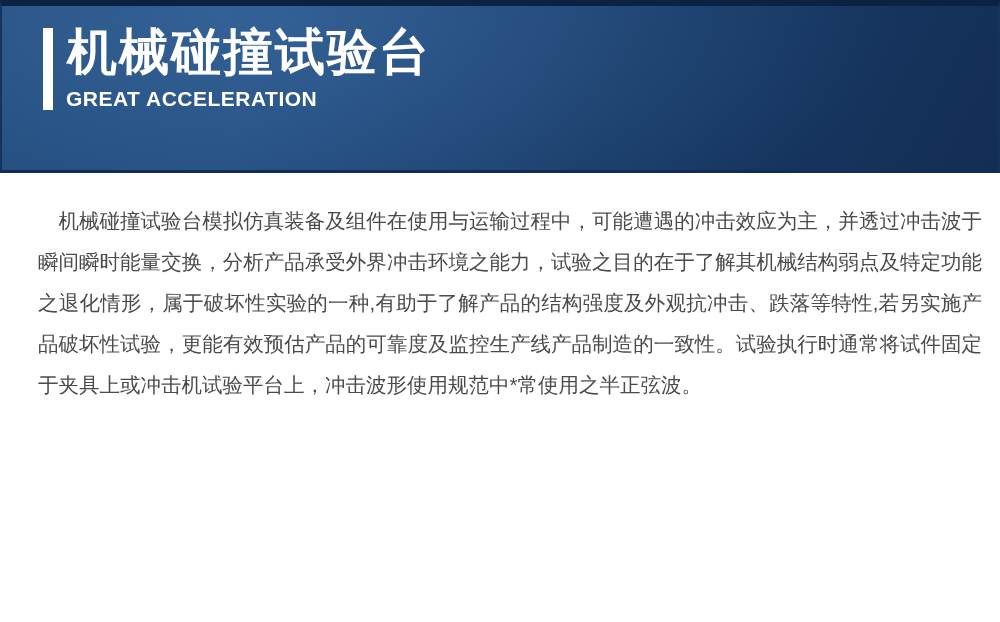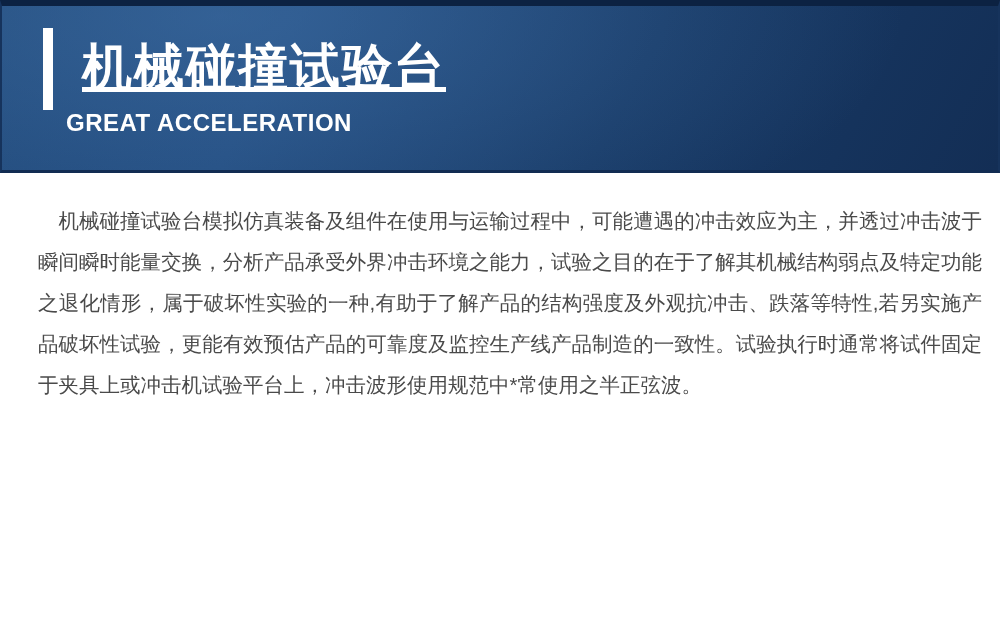--- a/index.html
+++ b/index.html
@@ -37,33 +37,32 @@
     width: 10px;
     height: 82px;
     background: #ffffff;
   }
   .banner-text {
     position: absolute;
     left: 64px;
     top: 16px;
   }
   .banner-title {
-    margin: 16px;
+    margin: 1px;
     color: #ffffff;
     font-size: 50px;
     line-height: 58px;
     font-weight: bold;
     letter-spacing: 2px;
     white-space: nowrap;
-    text-decoration: underline;
   }
   .banner-subtitle {
     margin-top: 7px;
     color: #ffffff;
-    font-size: 24px;
+    font-size: 21px;
     line-height: 22px;
     font-weight: bold;
     letter-spacing: 0.5px;
     white-space: nowrap;
   }
 
   
   .content {
     padding: 27px 18px 0 38px;
   }

